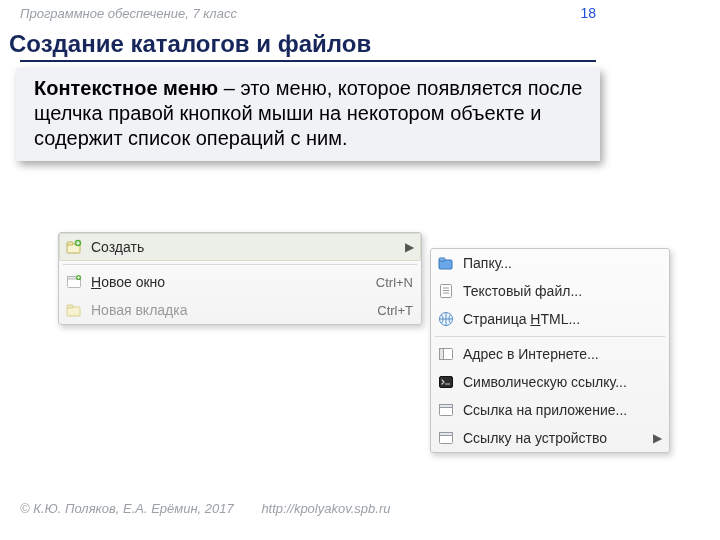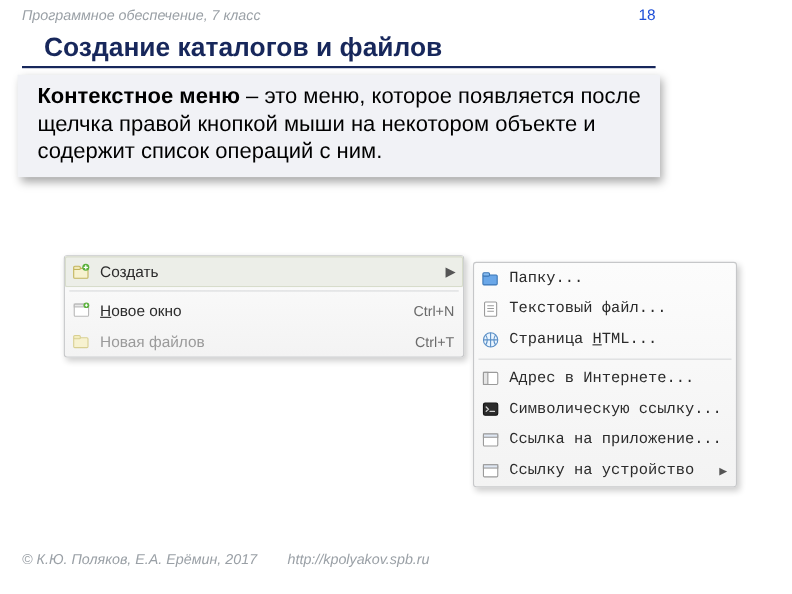--- a/index.html
+++ b/index.html
@@ -34,21 +34,21 @@
   }
   .page-num {
     font-size: 14px;
     color: #1d4ed8;
   }
 
   .title {
     font-size: 24px;
     font-weight: bold;
     color: #17275b;
-    padding: 4px 25px 2px 40px;
+    padding: 4px 25px 2px 9px;
   }
   .title-rule {
     height: 2px;
     background: #17275b;
     margin: 0 20px 6px 20px;
   }
 
   .definition-box {
     margin: 0 16px;
     background: #f1f2f6;
@@ -76,23 +76,22 @@
     font-size: 14px;
     color: #2b2b2b;
   }
   .menu1 {
     left: 0;
     top: 0;
     width: 362px;
   }
   .menu2 {
     left: 372px;
-    top: 6px;
+    top: 16px;
     width: 238px;
-    font-family: Liberation Mono, monospace;
   }
   .menu-item {
     display: flex;
     align-items: center;
     height: 28px;
     padding: 0 8px 0 6px;
     gap: 8px;
   }
   .menu-item.highlight {
     background: #eceee8;
@@ -186,21 +185,21 @@
         <span class="label"><span class="underline">Н</span><span>овое окно</span></span>
         <span class="shortcut">Ctrl+N</span>
       </div>
       <div class="menu-item disabled">
         <span class="icon">
           <svg viewBox="0 0 18 18">
             <rect x="2" y="6" width="13" height="9" rx="1" fill="#f7f2d0" stroke="#d8cf92"></rect>
             <rect x="2" y="4" width="6" height="3" rx="1" fill="#f3edbe" stroke="#d8cf92"></rect>
           </svg>
         </span>
-        <span class="label">Новая файлов</span>
+        <span class="label">Новая вкладка</span>
         <span class="shortcut">Ctrl+T</span>
       </div>
     </div>
 
     <div class="menu menu2">
       <div class="menu-item">
         <span class="icon">
           <svg viewBox="0 0 18 18">
               <rect x="2" y="6" width="13" height="9" rx="1" fill="#6aa7e8" stroke="#3b76b5"></rect>
               <rect x="2" y="4" width="6" height="3" rx="1" fill="#87bbef" stroke="#3b76b5"></rect>

